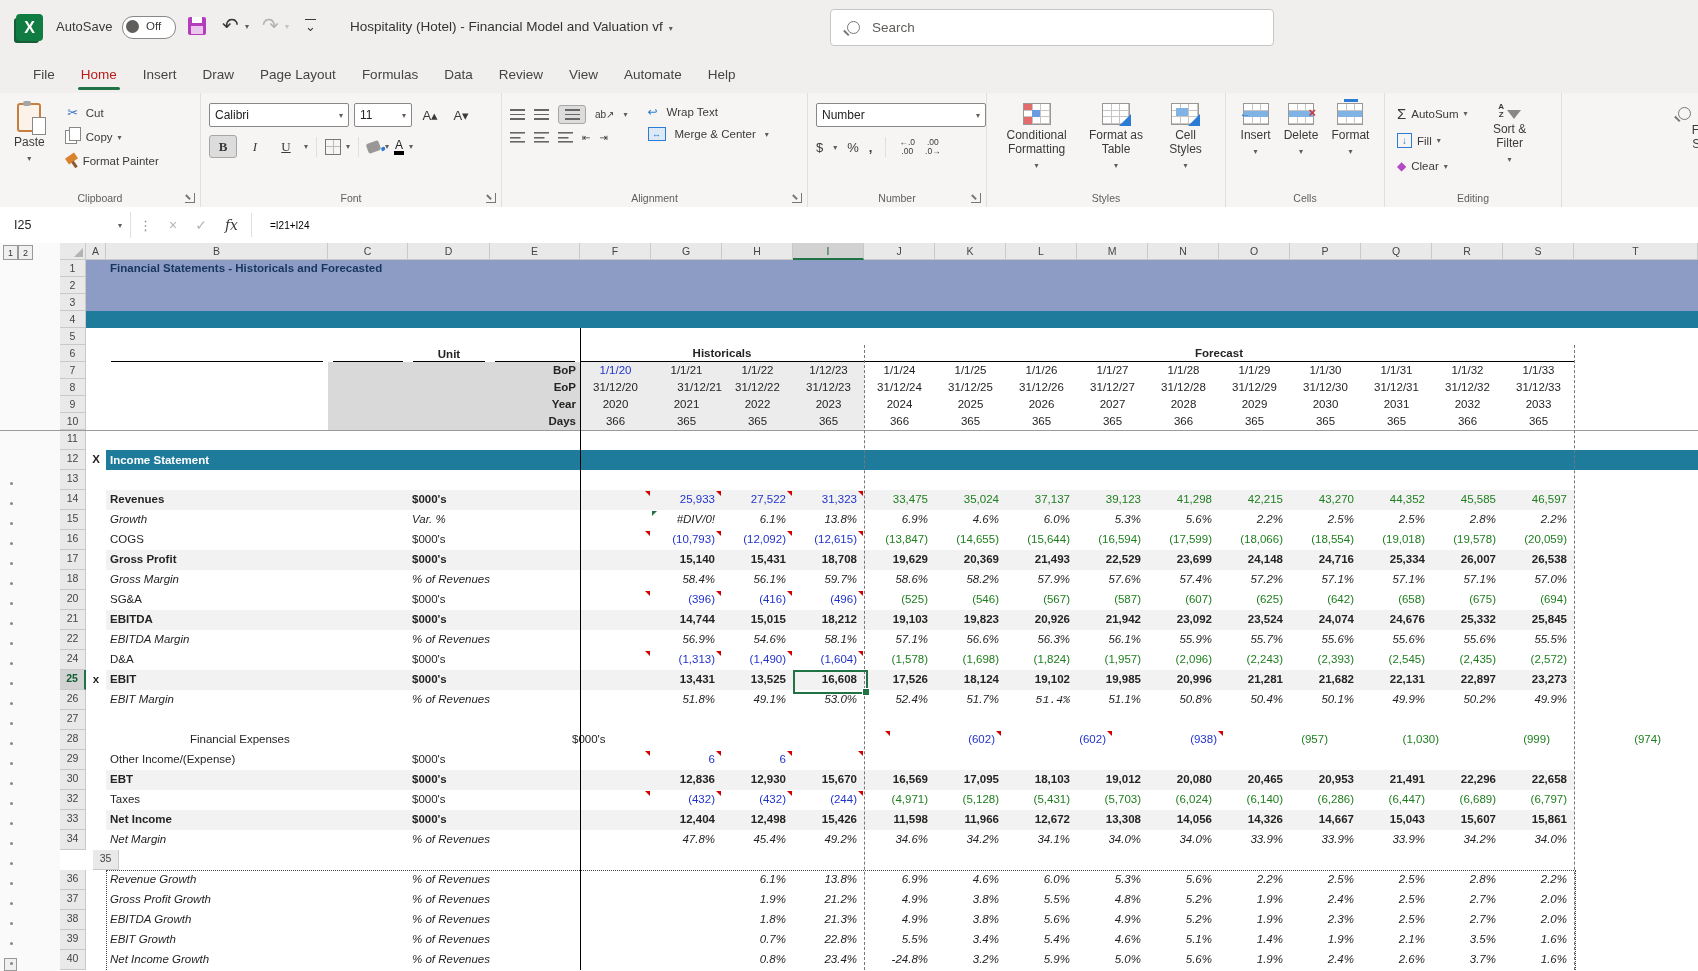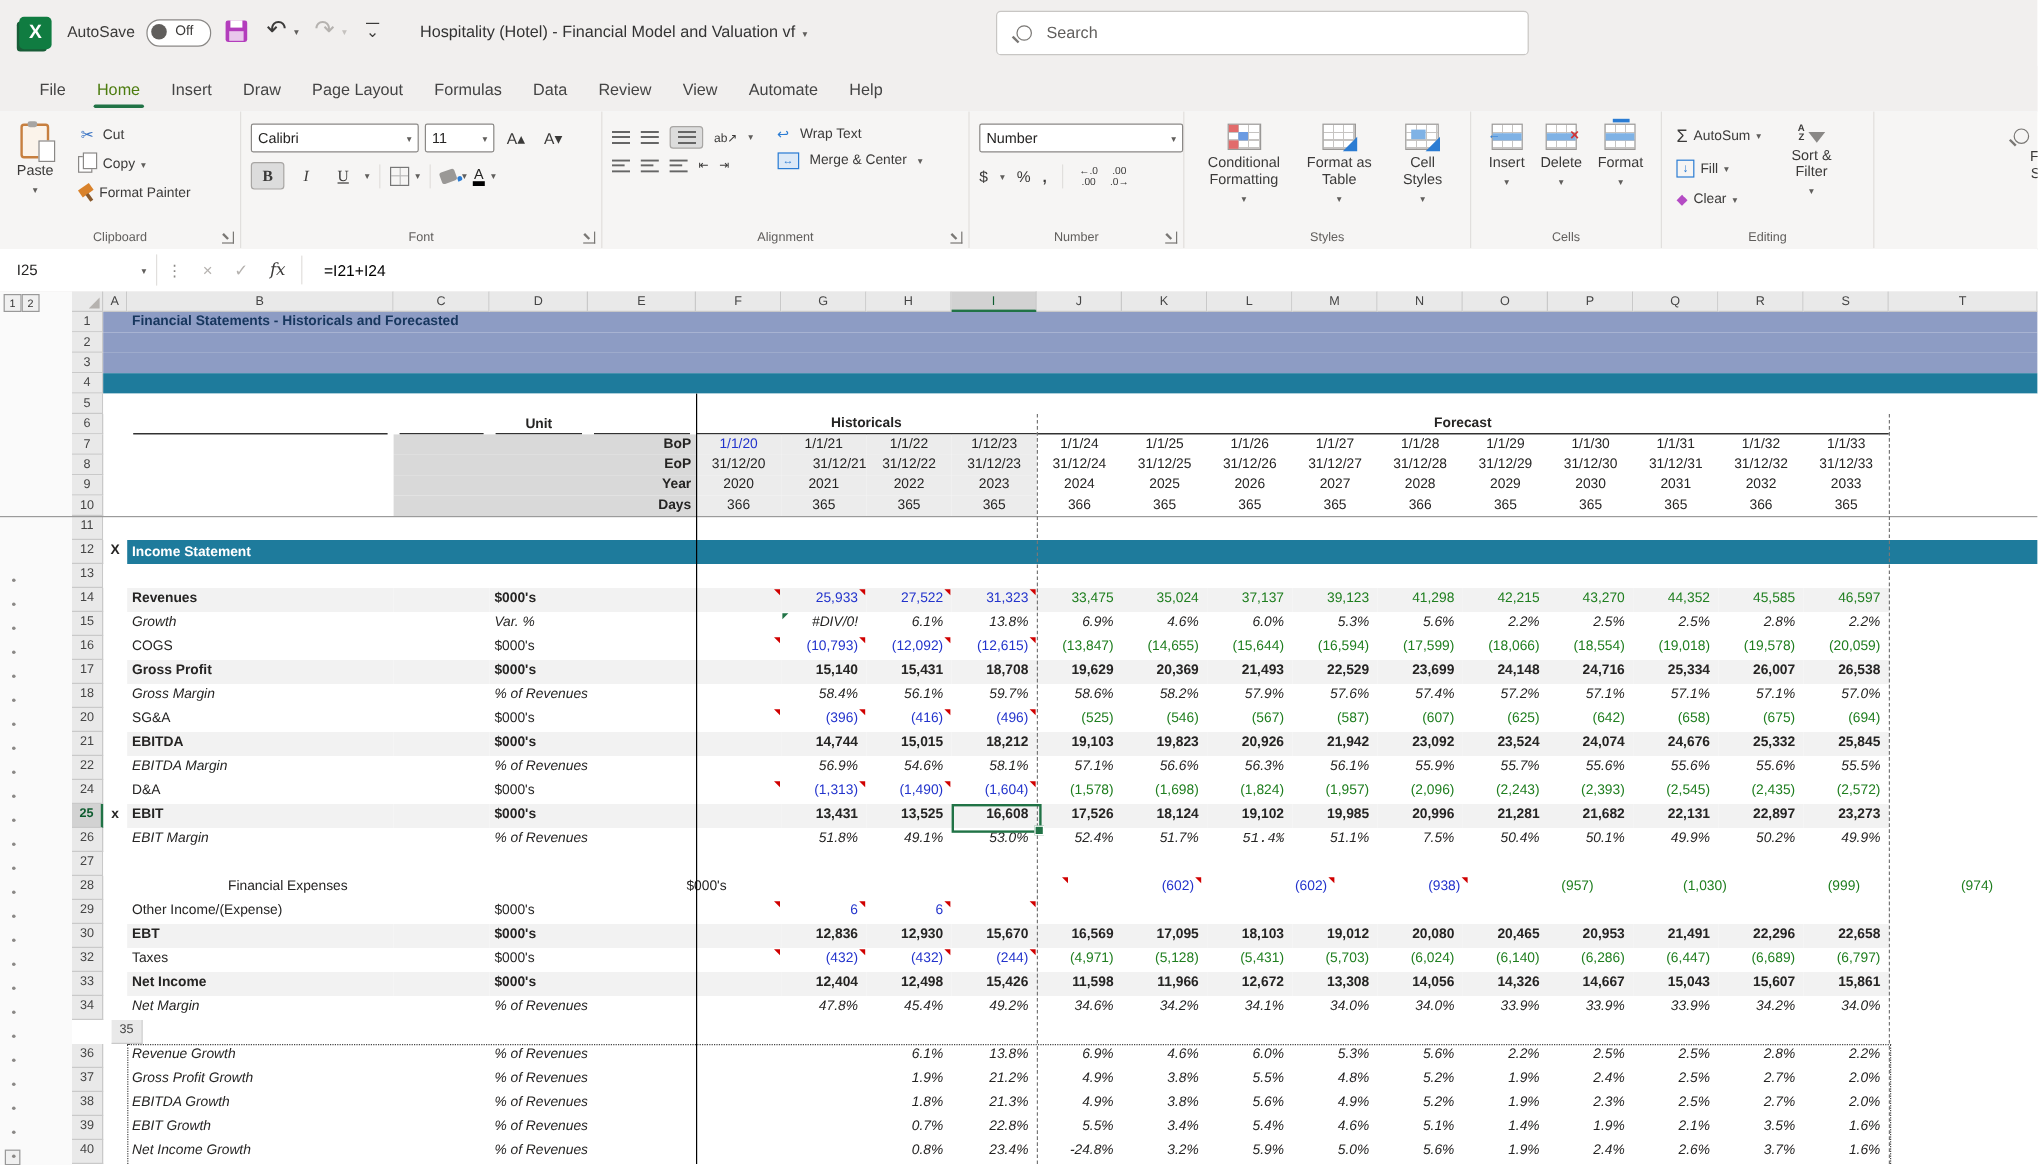--- a/index.html
+++ b/index.html
@@ -22,21 +22,21 @@
   .dd{font-size:8px;color:#605e5c}
   .doc-title{position:absolute;left:350px;top:19px;font-size:13.5px;color:#333}
   .doc-title .dd{margin-left:6px}
   .searchbox{position:absolute;left:830px;top:9px;width:442px;height:35px;background:#fff;border:1px solid #c8c6c4;border-radius:4px;display:flex;align-items:center}
   .mag{width:11px;height:11px;border:1.5px solid #797774;border-radius:50%;margin-left:16px;position:relative}
   .mag:after{content:"";position:absolute;left:-5px;top:10px;width:7px;height:1.5px;background:#797774;transform:rotate(45deg)}
   .search-text{margin-left:12px;font-size:13.5px;color:#605e5c}
   
   .menubar{position:absolute;left:0;top:55px;width:1698px;height:38px;background:#f1efee;display:flex;align-items:center;padding-left:20px;gap:0}
   .mtab{font-size:13.5px;color:#444;padding:8px 13px;position:relative;cursor:default}
-  .mtab.active{color:#4d7c0f}
+  .mtab.active{color:#b91c1c}
   .mtab.active:after{content:"";position:absolute;left:10px;right:10px;bottom:0;height:3px;background:#217346;border-radius:2px}
   
   .ribbon{position:absolute;left:0;top:93px;width:1698px;height:114px;background:#f6f5f4;border-bottom:1px solid #dedcda;display:flex}
   .rgroup{position:relative;border-right:1px solid #e1dfdd;height:100%;flex:none}
   .rcontent{position:absolute;left:0;top:6px;right:0;bottom:22px;display:flex;padding:0 8px}
   .glabel{position:absolute;bottom:3px;left:0;right:0;text-align:center;font-size:10.5px;color:#605e5c}
   .lnch{position:absolute;right:5px;bottom:4px;width:9px;height:9px;border-right:1.5px solid #797774;border-bottom:1.5px solid #797774}
   .lnch:before{content:"";position:absolute;left:1px;top:1px;width:6px;height:1.5px;background:#797774;transform:rotate(45deg);transform-origin:left}
   .bigbtn{display:flex;flex-direction:column;align-items:center;justify-content:flex-start;gap:3px;padding:4px 6px;border-radius:4px;font-size:12px;color:#3b3a39;text-align:center;line-height:14px}
   .sbtn{display:flex;align-items:center;gap:5px;font-size:11.5px;color:#3b3a39;padding:2px 4px;white-space:nowrap}
@@ -94,21 +94,21 @@
   .clearico{color:#b44bc4;font-size:12px}
   .azico{display:flex;flex-direction:column;font-size:8px;line-height:8px;color:#3b3a39;font-weight:bold}
   .funnel{width:0;height:0;border-left:7px solid transparent;border-right:7px solid transparent;border-top:9px solid #8a8886;margin-left:3px}
   
   .fbar{position:absolute;left:0;top:207px;width:1698px;height:36px;background:#fff;border-bottom:1px solid #d4d2d0;display:flex;align-items:center}
   .namebox{width:108px;height:26px;margin-left:6px;display:flex;align-items:center;justify-content:space-between;padding:0 8px;font-size:12.5px;border-right:1px solid #e1dfdd}
   .fdots{color:#8a8886;font-size:13px;margin:0 8px}
   .fbtn{color:#b5b2af;font-size:14px;margin:0 9px}
   .fxi{font-family:"DejaVu Serif",serif;font-style:italic;font-size:14px;color:#3b3a39;margin:0 9px}
   .fsep{width:1px;height:24px;background:#e1dfdd;margin:0 4px}
-  .ftext{font-size:13px;color:#000;margin-left:14px}
+  .ftext{font-size:10px;color:#000;margin-left:14px}
   
   .sheet{position:absolute;left:0;top:243px;width:1698px;height:728px;background:#fff}
   .gutter{position:absolute;left:0;top:0;width:60px;height:728px;background:#fafafa}
   .obox{position:absolute;width:13px;height:13px;border:1px solid #999;background:#f0f0f0;font-size:9px;color:#333;
         display:flex;align-items:center;justify-content:center;top:2px}
   .odot{position:absolute;width:3px;height:3px;border-radius:50%;background:#8a8886;left:10px}
   .ocollapse{position:absolute;left:4px;top:715px;width:11px;height:11px;border:1px solid #999;background:#f0f0f0}
   #grid{position:absolute;left:60px;top:0}
   .row{display:flex}
   .c{box-sizing:border-box;flex:none;font-size:11.5px;overflow:hidden;white-space:nowrap;line-height:19px}
@@ -860,21 +860,21 @@
         <div class="c lbl it" style="width: 82px;">% of Revenues</div>
         <div class="c " style="width: 90px;"></div>
         <div class="c num it" style="width: 71px;"></div>
         <div class="c num it" style="width: 71px;">51.8%</div>
         <div class="c num it" style="width: 71px;">49.1%</div>
         <div class="c num it" style="width: 71px;">53.0%</div>
         <div class="c num it" style="width: 71px;">52.4%</div>
         <div class="c num it" style="width: 71px; text-align: right;">51.7%</div>
         <div class="c num it" style="width: 71px; font-family: Liberation Mono, monospace;">51.4%</div>
         <div class="c num it" style="width: 71px;">51.1%</div>
-        <div class="c num it" style="width: 71px;">7.5%</div>
+        <div class="c num it" style="width: 71px;">50.8%</div>
         <div class="c num it" style="width: 71px;">50.4%</div>
         <div class="c num it" style="width: 71px;">50.1%</div>
         <div class="c num it" style="width: 71px;">49.9%</div>
         <div class="c num it" style="width: 71px;">50.2%</div>
         <div class="c num it" style="width: 71px;">49.9%</div>
         <div class="c " style="width: 124px;"></div>
       </div>
       <div class="row" style="height: 20px;">
         <div class="c rh" style="width: 26px;">27</div>
         <div class="c wfill" style="width: 1612px;"></div>

